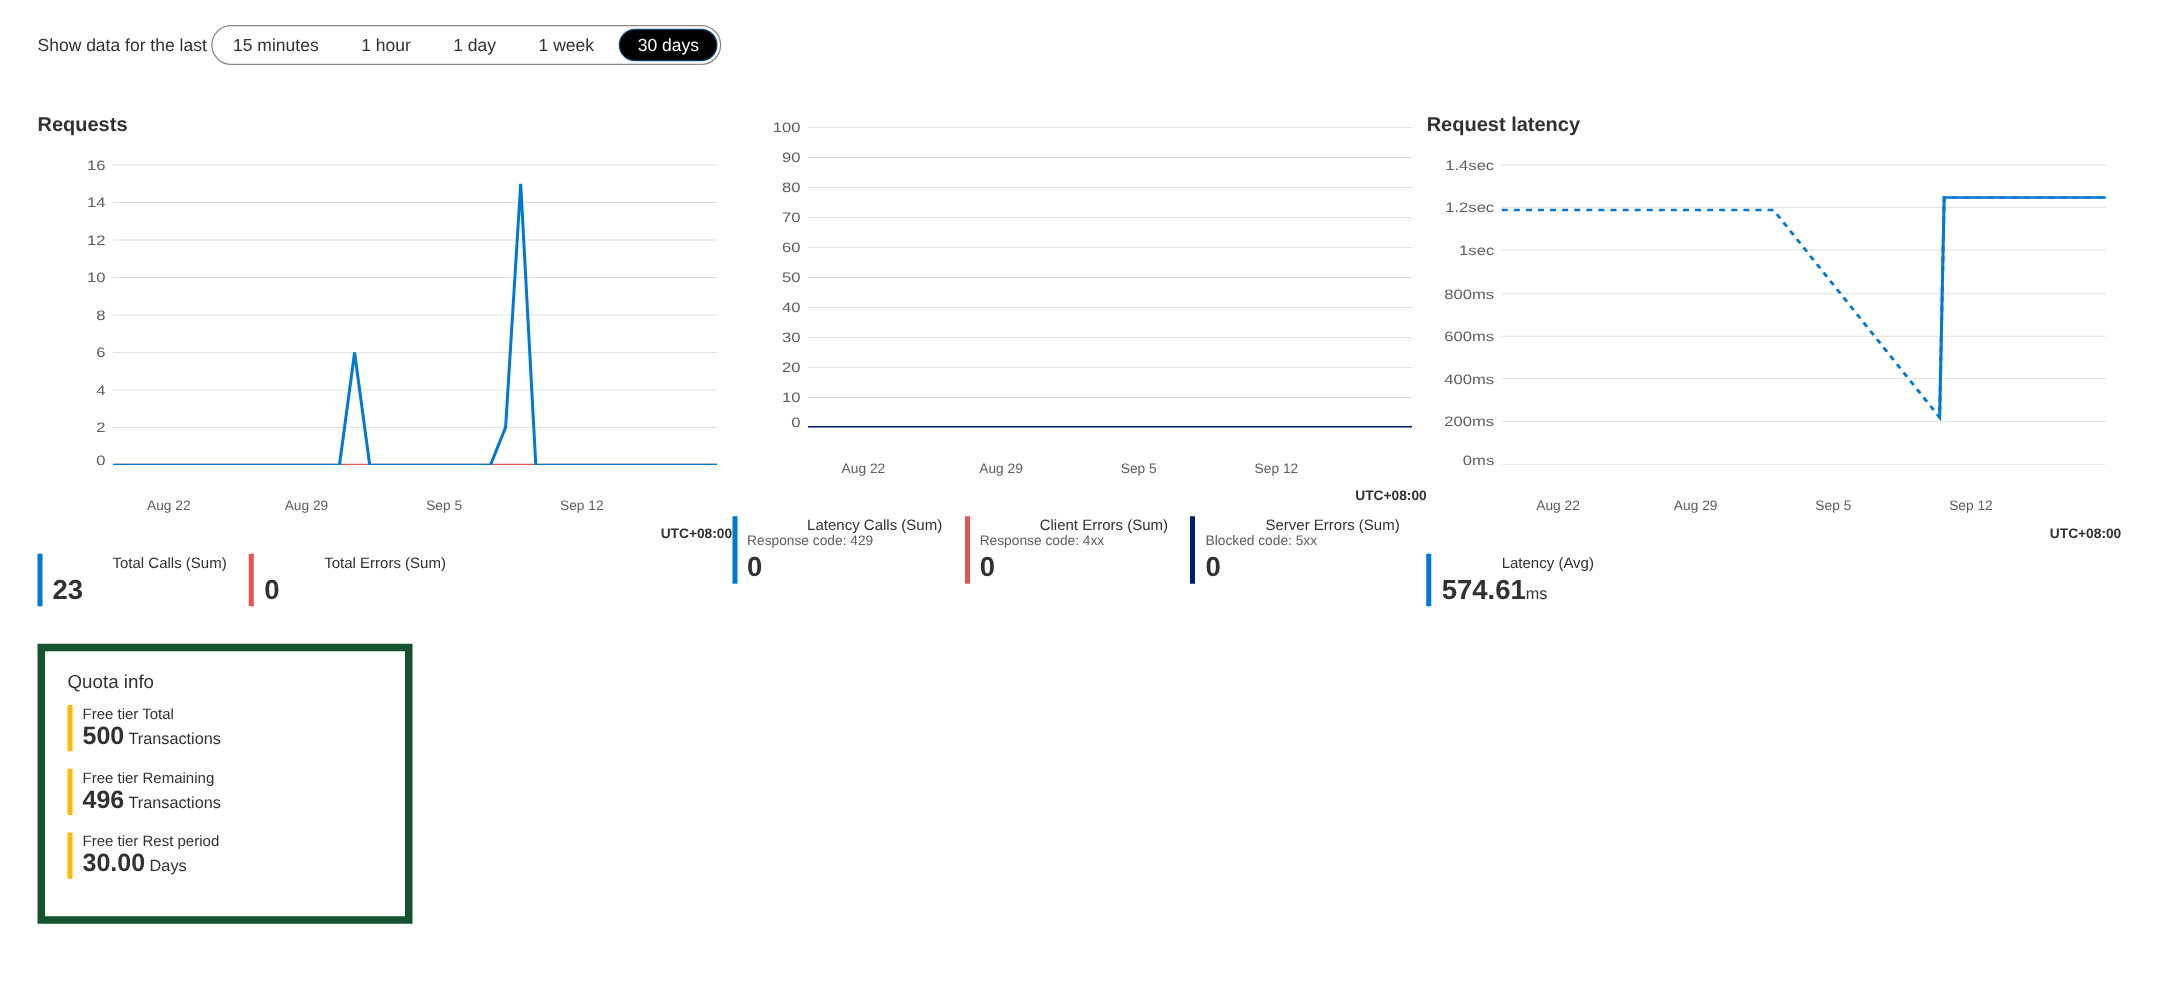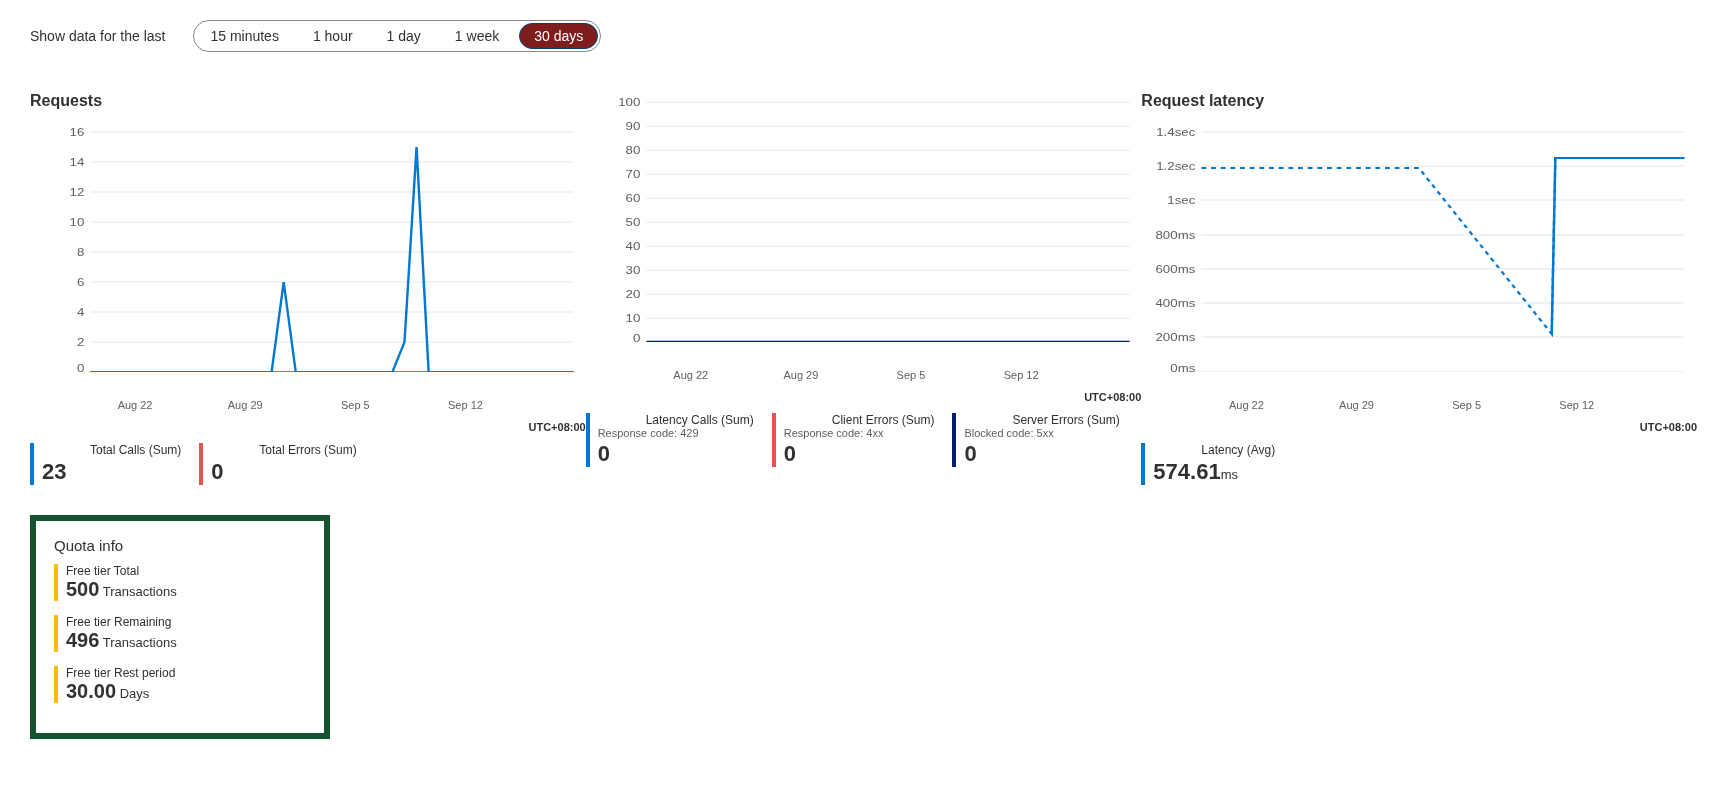--- a/index.html
+++ b/index.html
@@ -6,21 +6,21 @@
   body {
     font-family: "Segoe UI", -apple-system, sans-serif;
     background: #fff;
     color: #323130;
     padding: 20px 30px;
     font-size: 13px;
   }
   .time-filter {
     display: flex;
     align-items: center;
-    gap: 28px;
+    gap: 4px;
     margin-bottom: 40px;
   }
   .time-filter-label { color: #323130; font-size: 14px; }
   .pill-group {
     display: flex;
     align-items: center;
     border: 1px solid #8a8886;
     border-radius: 20px;
     padding: 2px 2px;
     gap: 6px;
@@ -28,21 +28,21 @@
   .pill {
     padding: 4px 14px;
     border-radius: 16px;
     cursor: pointer;
     font-size: 14px;
     color: #323130;
     background: transparent;
     border: none;
   }
   .pill.active {
-    background: #7f1d1d;
+    background: #000000;
     color: #fff;
     border: 1px solid #004578;
   }
   .charts-row {
     display: flex;
     margin-bottom: 30px;
   }
   .chart-panel {
     flex: 1;
     min-width: 0;

